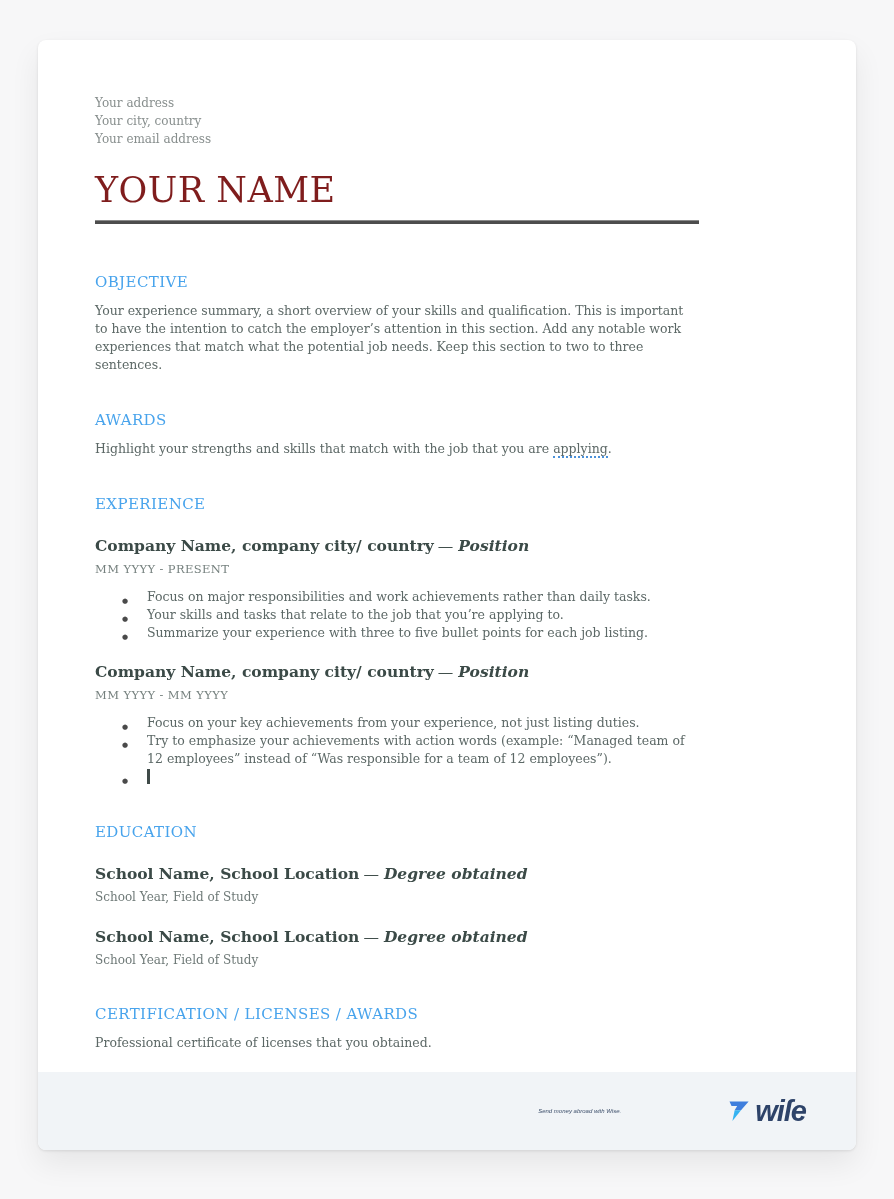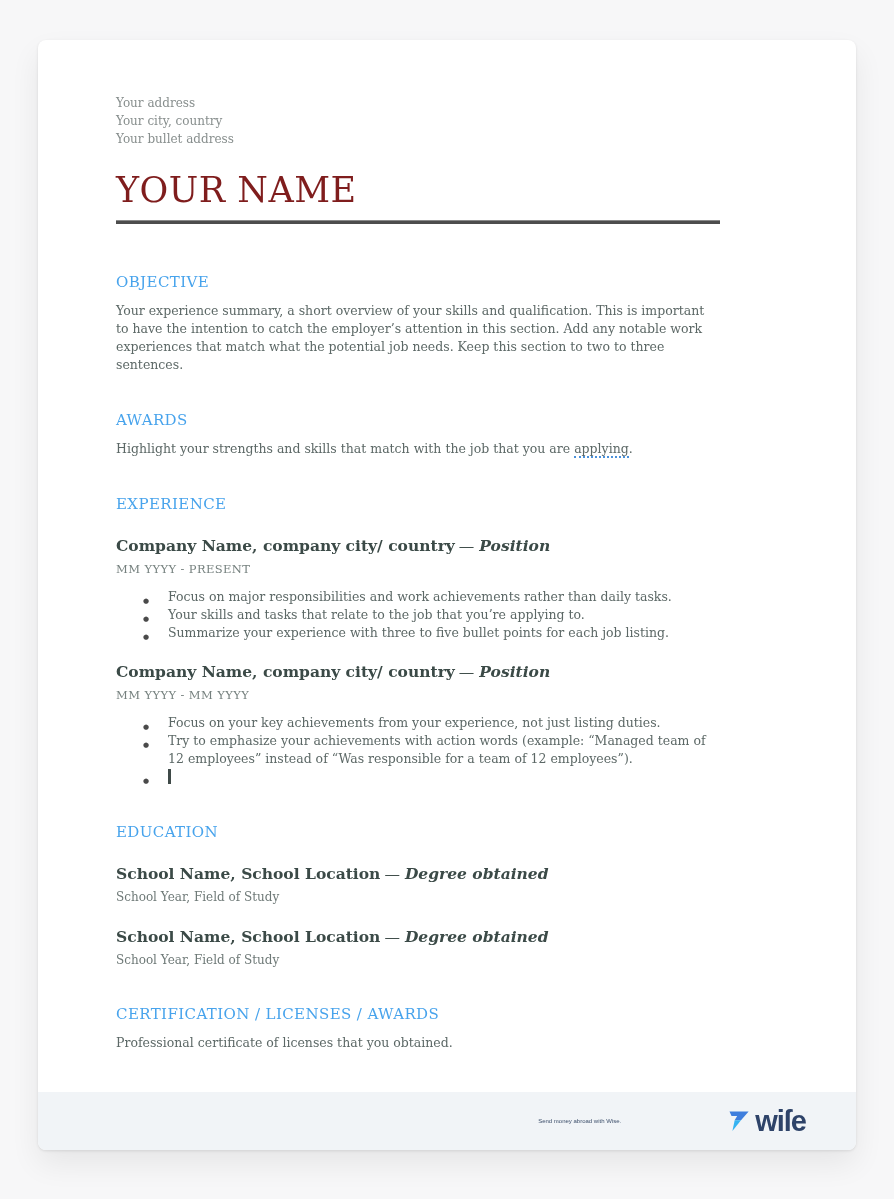--- a/index.html
+++ b/index.html
@@ -13,21 +13,21 @@
   }
   .card {
     position: absolute;
     left: 38px; top: 40px;
     width: 818px; height: 1110px;
     background: #ffffff;
     border-radius: 8px;
     box-shadow: 0 1px 3px rgba(0,0,0,0.10), 0 14px 30px rgba(0,0,0,0.07);
   }
   .content {
-    padding: 54px 109px 0 78px;
+    padding: 54px 109px 0 57px;
   }
   
   .contact { font-size: 12px; line-height: 18px; color: #878e8d; }
   
   .name {
     margin-top: 22px;
     font-size: 35px;
     line-height: 40px;
     color: #7f1d1d;
     letter-spacing: 0.5px;
@@ -106,28 +106,29 @@
   .caret {
     display: inline-block;
     width: 3px; height: 15px;
     background: #3f4a48;
     vertical-align: text-bottom;
   }
   
   .footer {
     position: absolute;
     left: 0; bottom: 0;
-    width: 100%; height: 58px;
+    width: 100%; height: 78px;
     background: #f1f4f7;
     border-radius: 0 0 8px 8px;
     display: flex;
     align-items: center;
     justify-content: flex-end;
     gap: 104px;
     padding-right: 50px;
+    font-style: italic;
   }
   .tagline {
     font-family: "Liberation Sans", sans-serif;
     font-size: 6px;
     color: #3d4f6b;
   }
   .wise-logo { display: flex; align-items: center; gap: 3px; }
   .wise-logo svg { display: block; }
   .wise-wordmark {
     font-family: "Liberation Sans", sans-serif;
@@ -139,21 +140,21 @@
 </style>
 </head>
 <body>
 
 <div class="card">
   <div class="content">
 
     <div class="contact">
       <div>Your address</div>
       <div>Your city, country</div>
-      <div>Your bullet address</div>
+      <div>Your email address</div>
     </div>
 
     <h1 class="name">YOUR NAME</h1>
     <div class="rule"></div>
 
     <h2 class="sec-heading mt-sec">OBJECTIVE</h2>
     <p class="body-text">Your experience summary, a short overview of your skills and qualification. This is important to have the intention to catch the employer’s attention in this section. Add any notable work experiences that match what the potential job needs. Keep this section to two to three sentences.</p>
 
     <h2 class="sec-heading mt-sec-sm">AWARDS</h2>
     <p class="body-text"><span>Highlight your strengths and skills that match with the job that you are </span><span class="gram-underline">applying</span><span>.</span></p>

